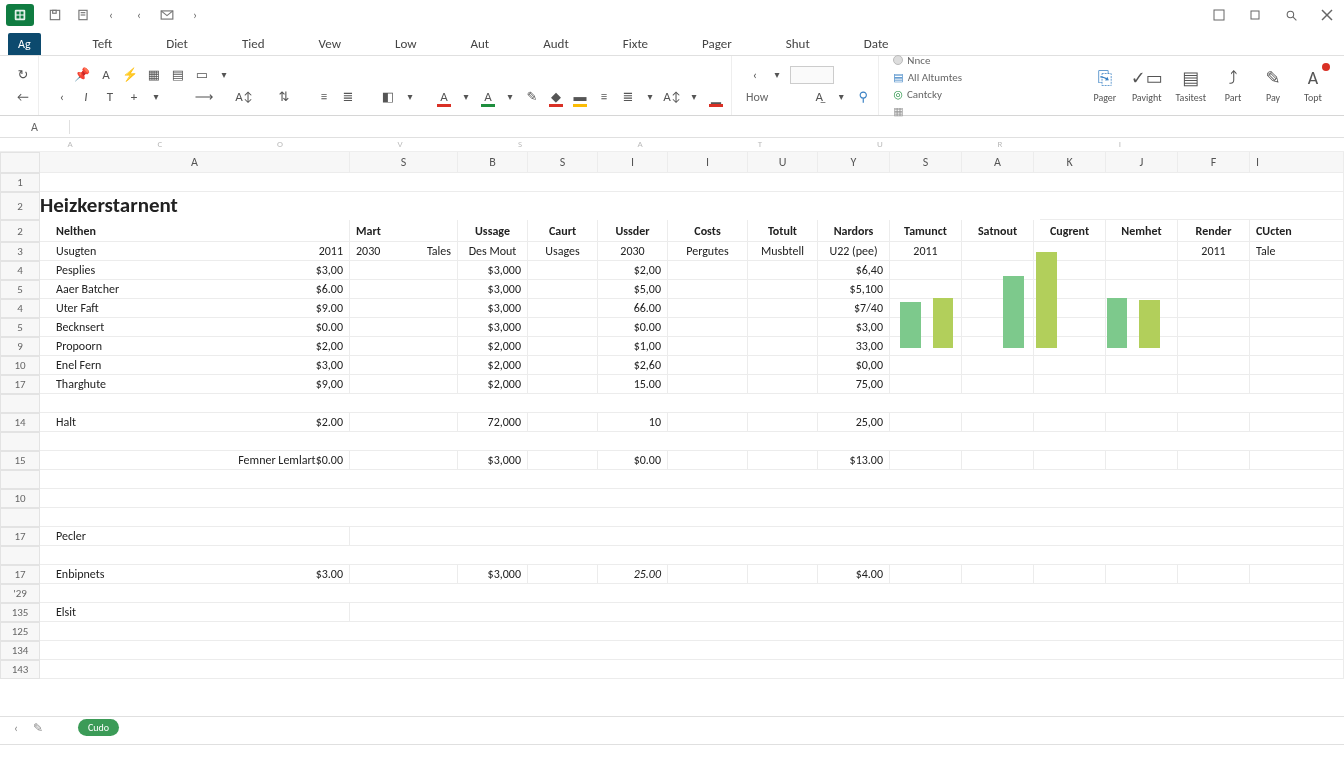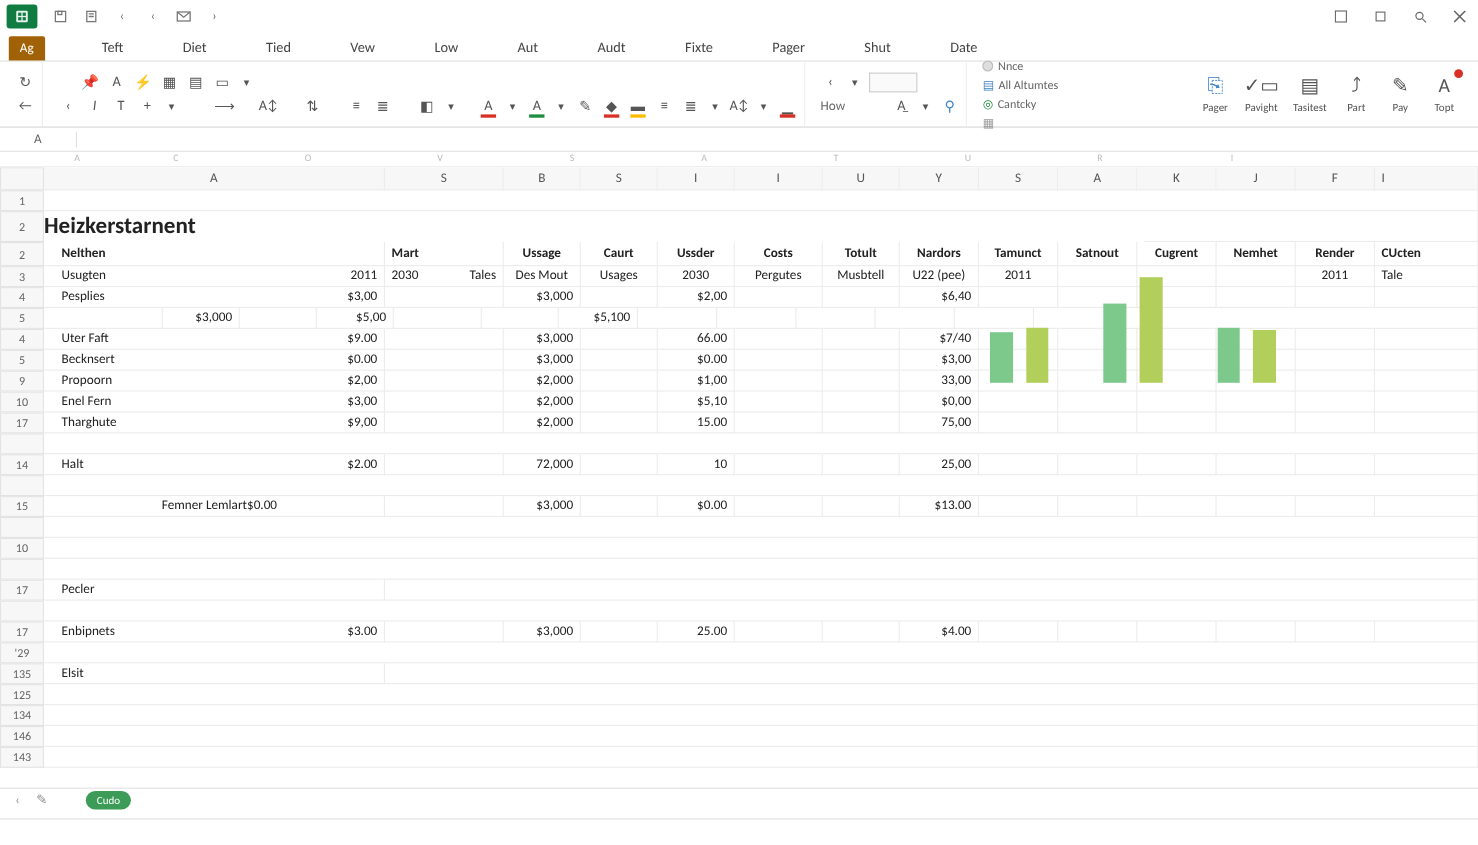--- a/index.html
+++ b/index.html
@@ -6,21 +6,21 @@
   html, body { width: 1344px; height: 768px; font-family: "Segoe UI", Calibri, Arial, sans-serif; font-size: 12px; color: #333; background: #fff; overflow: hidden; }
   
   .titlebar { display: flex; align-items: center; height: 30px; padding: 0 6px; }
   .app-badge { width: 28px; height: 22px; background: #107c41; color: #fff; display: flex; align-items: center; justify-content: center; border-radius: 3px; font-size: 11px; font-weight: 600; }
   .qat { display: flex; gap: 10px; margin-left: 12px; align-items: center; }
   .qat-btn { width: 18px; height: 18px; display: flex; align-items: center; justify-content: center; color: #666; cursor: pointer; }
   .titlebar-right { margin-left: auto; display: flex; gap: 14px; align-items: center; }
   .win-btn { width: 22px; height: 22px; display: flex; align-items: center; justify-content: center; color: #555; cursor: pointer; }
   
   .ribbon-tabs { display: flex; gap: 14px; padding: 0 8px; height: 26px; align-items: flex-end; border-bottom: 1px solid #e0e0e0; }
-  .file-tab { background: #a16207; color: #fff; padding: 4px 10px; border-radius: 2px 2px 0 0; font-size: 12px; }
+  .file-tab { background: #0c4a6e; color: #fff; padding: 4px 10px; border-radius: 2px 2px 0 0; font-size: 12px; }
   .rtab { padding: 4px 2px; color: #444; cursor: pointer; font-size: 13px; margin-left: 36px; }
   
   .ribbon { display: flex; align-items: center; height: 60px; border-bottom: 1px solid #d6d6d6; padding: 0 8px; gap: 8px; position: relative; }
   .rgroup { display: flex; flex-direction: column; gap: 4px; padding: 2px 6px; border-right: 1px solid #eee; height: 100%; justify-content: center; }
   .hbtns { display: flex; gap: 6px; align-items: center; }
   .ibtn { width: 18px; height: 18px; display: flex; align-items: center; justify-content: center; color: #555; cursor: pointer; font-size: 13px; position: relative; }
   .ibtn.small { width: 14px; height: 14px; font-size: 10px; }
   .color-line { position: absolute; bottom: -1px; left: 2px; right: 2px; height: 3px; }
   .ribbon-right { margin-left: auto; display: flex; gap: 18px; align-items: flex-start; padding-right: 10px; }
   .rchip { display: flex; align-items: center; gap: 4px; color: #666; font-size: 11px; }
@@ -373,20 +373,24 @@
           <div class="cell c-Y" style="justify-content:flex-end;">$6,40</div>
           <div class="cell c-S3"></div>
           <div class="cell c-A2"></div>
           <div class="cell c-K"></div>
           <div class="cell c-J"></div>
           <div class="cell c-F"></div>
           <div class="cell c-end"></div>
         </div>
         <div class="row">
           <div class="rowhead">5</div>
+          <div class="cell c-A" style="justify-content:space-between;padding-left:16px;">
+            <span>Aaer Batcher</span>
+            <span>$6.00</span>
+          </div>
           <div class="cell c-S1"></div>
           <div class="cell c-B" style="justify-content:flex-end;">$3,000</div>
           <div class="cell c-S2"></div>
           <div class="cell c-I1" style="justify-content:flex-end;">$5,00</div>
           <div class="cell c-Iu"></div>
           <div class="cell c-U"></div>
           <div class="cell c-Y" style="justify-content:flex-end;">$5,100</div>
           <div class="cell c-S3"></div>
           <div class="cell c-A2"></div>
           <div class="cell c-K"></div>
@@ -456,21 +460,21 @@
         </div>
         <div class="row">
           <div class="rowhead">10</div>
           <div class="cell c-A" style="justify-content:space-between;padding-left:16px;">
             <span>Enel Fern</span>
             <span>$3,00</span>
           </div>
           <div class="cell c-S1"></div>
           <div class="cell c-B" style="justify-content:flex-end;">$2,000</div>
           <div class="cell c-S2"></div>
-          <div class="cell c-I1" style="justify-content:flex-end;">$5,10</div>
+          <div class="cell c-I1" style="justify-content:flex-end;">$2,60</div>
           <div class="cell c-Iu"></div>
           <div class="cell c-U"></div>
           <div class="cell c-Y" style="justify-content:flex-end;">$0,00</div>
           <div class="cell c-S3"></div>
           <div class="cell c-A2"></div>
           <div class="cell c-K"></div>
           <div class="cell c-J"></div>
           <div class="cell c-F"></div>
           <div class="cell c-end"></div>
         </div>
@@ -522,21 +526,21 @@
         <div class="cell c-end"></div>
   </div>
 
   <div class="row">
         <div class="rowhead"></div>
         <div class="cell" style="flex:1;"></div>
       </div>
 
   <div class="row">
     <div class="rowhead">15</div>
-    <div class="cell c-A" style="justify-content:center;padding-left:16px;">
+    <div class="cell c-A" style="justify-content:flex-end;padding-left:16px;">
           <span>Femner Lemlart</span>
           <span>$0.00</span>
         </div>
     <div class="cell c-S1"></div>
     <div class="cell c-B num" style="justify-content:flex-end;">$3,000</div>
     <div class="cell c-S2"></div>
     <div class="cell c-I1 num" style="justify-content:flex-end;">$0.00</div>
     <div class="cell c-Iu"></div>
         <div class="cell c-U"></div>
     <div class="cell c-Y num" style="justify-content:flex-end;">$13.00</div>
@@ -573,21 +577,21 @@
 
   <div class="row">
     <div class="rowhead">17</div>
     <div class="cell c-A" style="justify-content:space-between;padding-left:16px;">
           <span>Enbipnets</span>
           <span>$3.00</span>
         </div>
     <div class="cell c-S1"></div>
     <div class="cell c-B num" style="justify-content:flex-end;">$3,000</div>
     <div class="cell c-S2"></div>
-    <div class="cell c-I1 num" style="justify-content:flex-end;">25.00</div>
+    <div class="cell c-I1 num" style="justify-content:flex-end;font-style:italic;">25.00</div>
     <div class="cell c-Iu"></div>
         <div class="cell c-U"></div>
     <div class="cell c-Y num" style="justify-content:flex-end;">$4.00</div>
     <div class="cell c-S3"></div>
         <div class="cell c-A2"></div>
         <div class="cell c-K"></div>
         <div class="cell c-J"></div>
         <div class="cell c-F"></div>
         <div class="cell c-end"></div>
   </div>
@@ -602,24 +606,20 @@
     <div class="cell c-A" style="padding-left:16px;">Elsit</div>
     <div class="cell" style="flex:1;"></div>
   </div>
 
   <div class="row">
         <div class="rowhead">125</div>
         <div class="cell" style="flex:1;"></div>
       </div>
   <div class="row">
         <div class="rowhead">134</div>
-        <div class="cell" style="flex:1;"></div>
-      </div>
-  <div class="row">
-        <div class="rowhead">146</div>
         <div class="cell" style="flex:1;"></div>
       </div>
   <div class="row">
         <div class="rowhead">143</div>
         <div class="cell" style="flex:1;"></div>
       </div>
 
 </div>
 
 <div class="chart-box">

